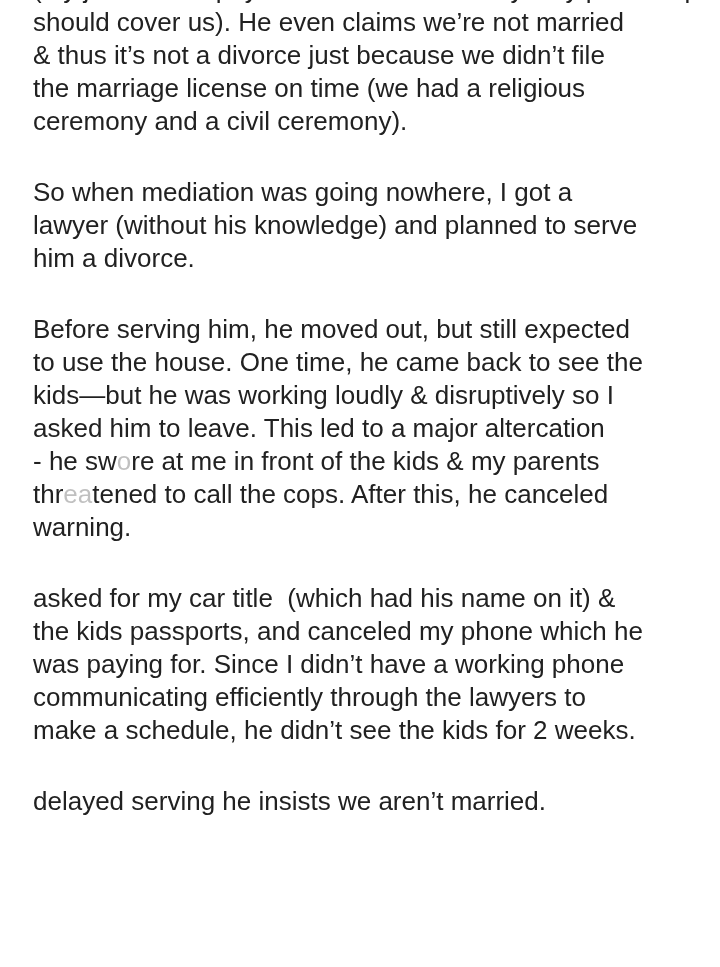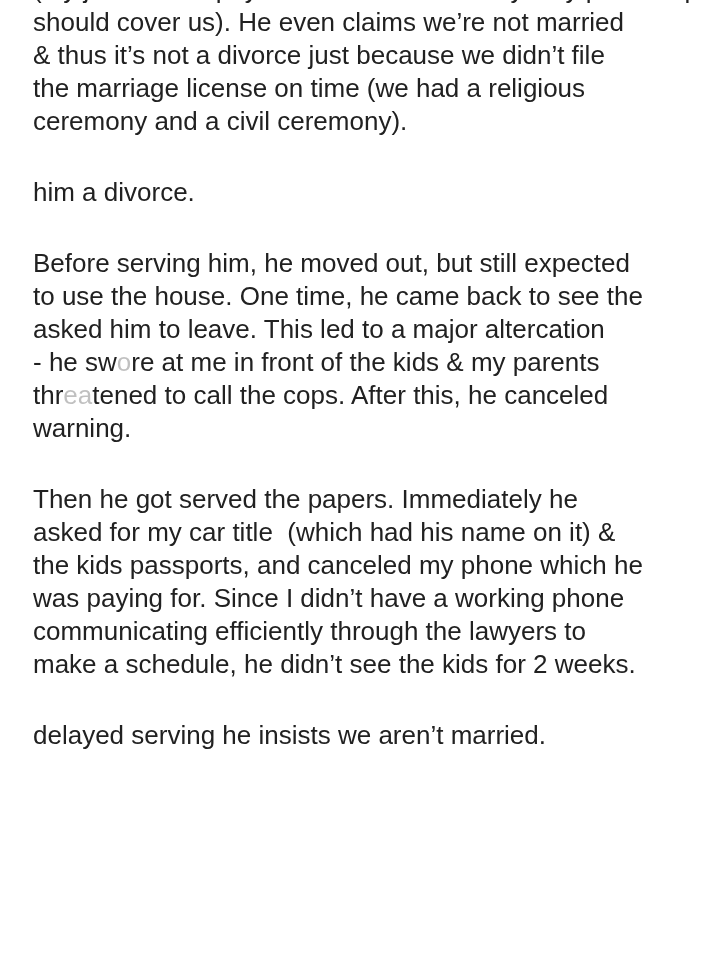--- a/index.html
+++ b/index.html
@@ -45,32 +45,34 @@
   <div class="content">
     <div class="clipped-line line">(my job doesn't pay for insurance &amp; he says my parents' policy</div>
     <div id="paragraphs">
         <p class="para">
           <span class="line"><span>should cover us). He even claims we’re not married</span></span>
           <span class="line"><span>&amp; thus it’s not a divorce just because we didn’t file</span></span>
           <span class="line"><span>the marriage license on time (we had a religious</span></span>
           <span class="line"><span>ceremony and a civil ceremony).</span></span>
         </p>
         <p class="para">
+          <span class="line"><span>So when mediation was going nowhere, I got a</span></span>
+          <span class="line"><span>lawyer (without his knowledge) and planned to serve</span></span>
           <span class="line"><span>him a divorce.</span></span>
         </p>
         <p class="para">
           <span class="line"><span>Before serving him, he moved out, but still expected</span></span>
           <span class="line"><span>to use the house. One time, he came back to see the</span></span>
+          <span class="line"><span>kids—but he was working loudly &amp; disruptively so I</span></span>
           <span class="line"><span>asked him to leave. This led to a major altercation</span></span>
           <span class="line"><span>- he sw</span><span class="faded">o</span><span>re at me in front of the kids &amp; my parents</span></span>
           <span class="line"><span>thr</span><span class="faded">ea</span><span>tened to call the cops. After this, he canceled</span></span>
           <span class="line"><span>warning.</span></span>
         </p>
         <p class="para">
-          <span class="line"><span>Then he got served the papers. Immediately he</span></span>
           <span class="line"><span>asked for my car title  (which had his name on it) &amp;</span></span>
           <span class="line"><span>the kids passports, and canceled my phone which he</span></span>
           <span class="line"><span>was paying for. Since I didn’t have a working phone</span></span>
           <span class="line"><span>communicating efficiently through the lawyers to</span></span>
           <span class="line"><span>make a schedule, he didn’t see the kids for 2 weeks.</span></span>
         </p>
         <p class="para">
           <span class="line"><span>delayed serving he insists we aren’t married.</span></span>
         </p>
       </div>

